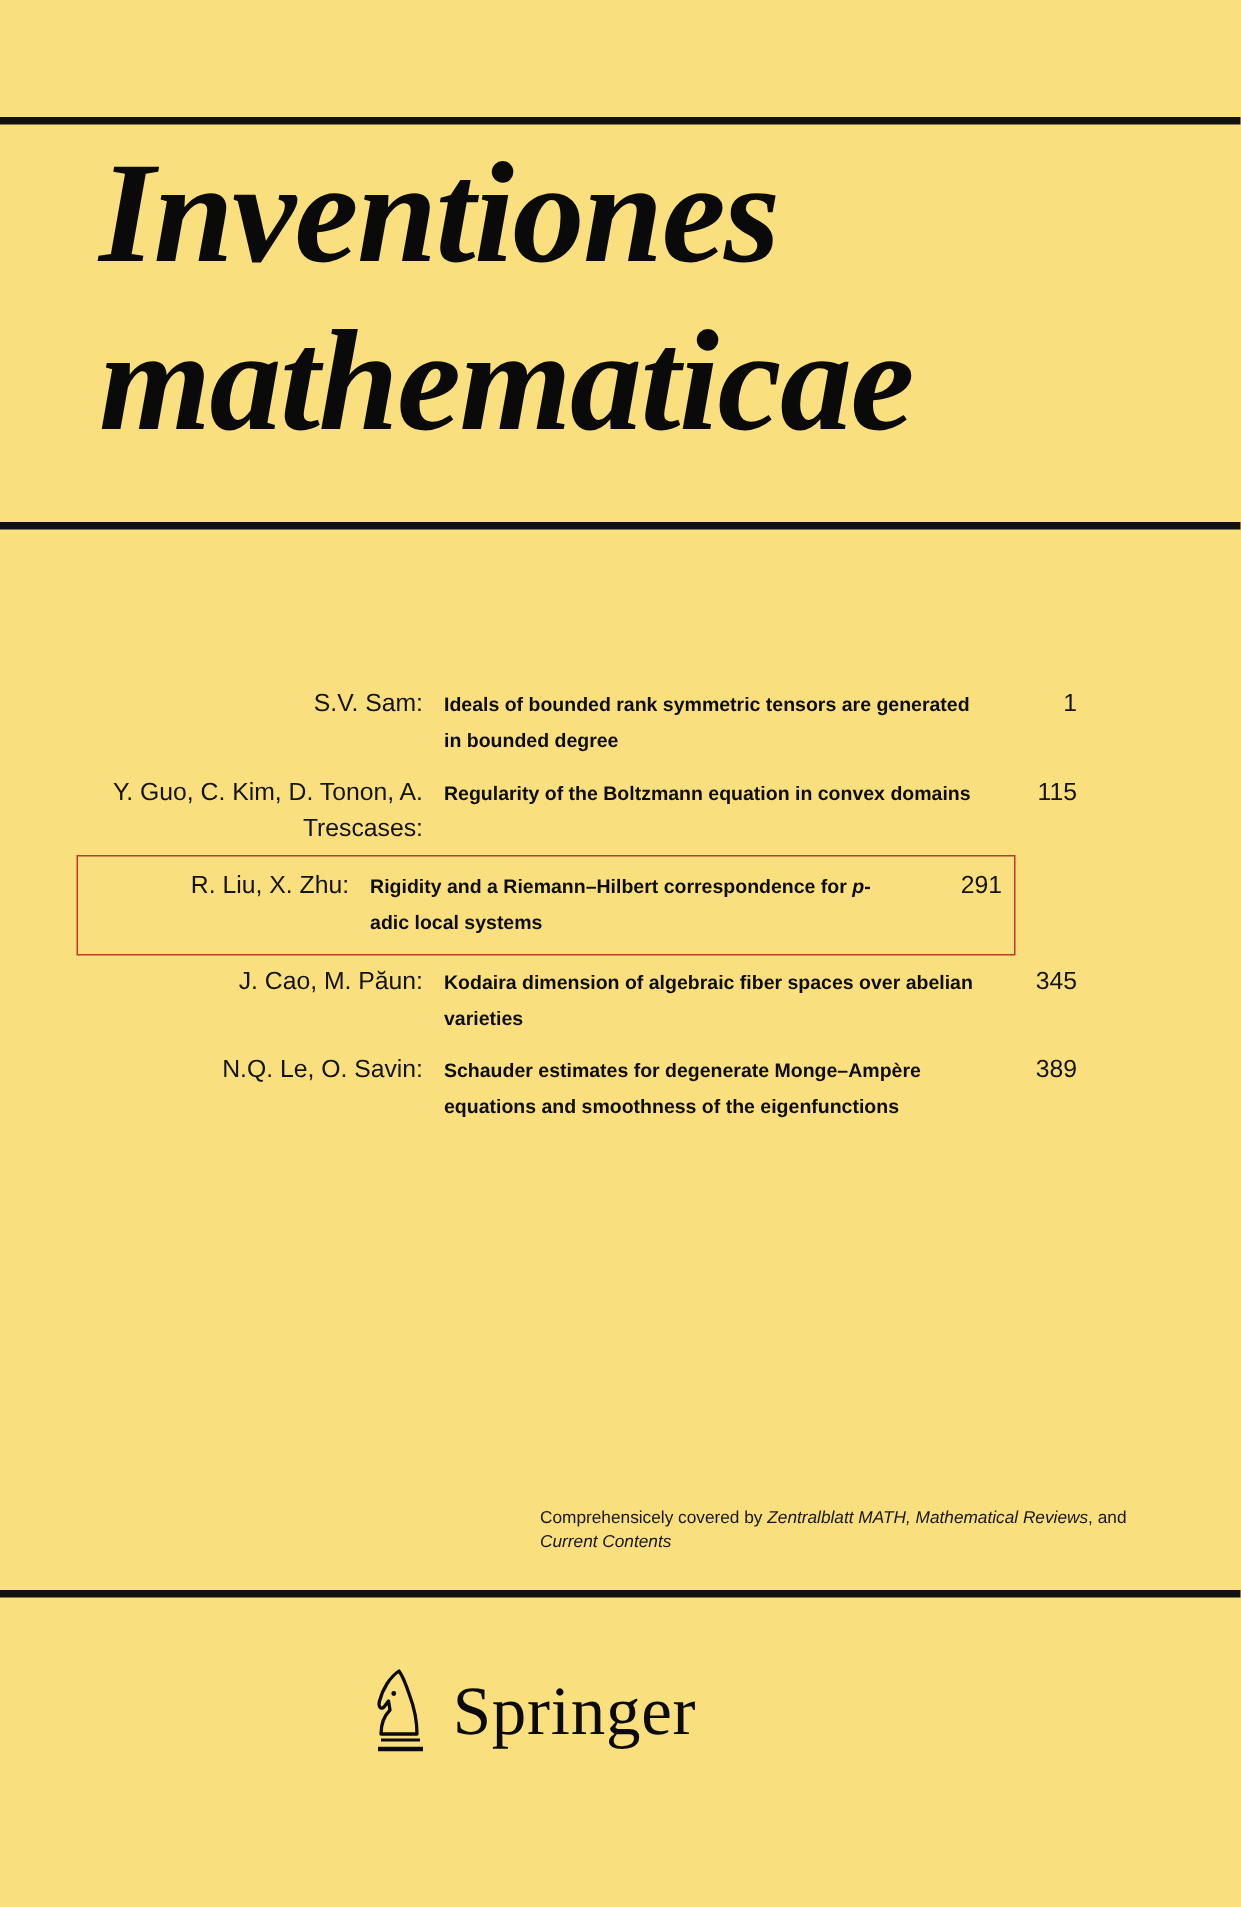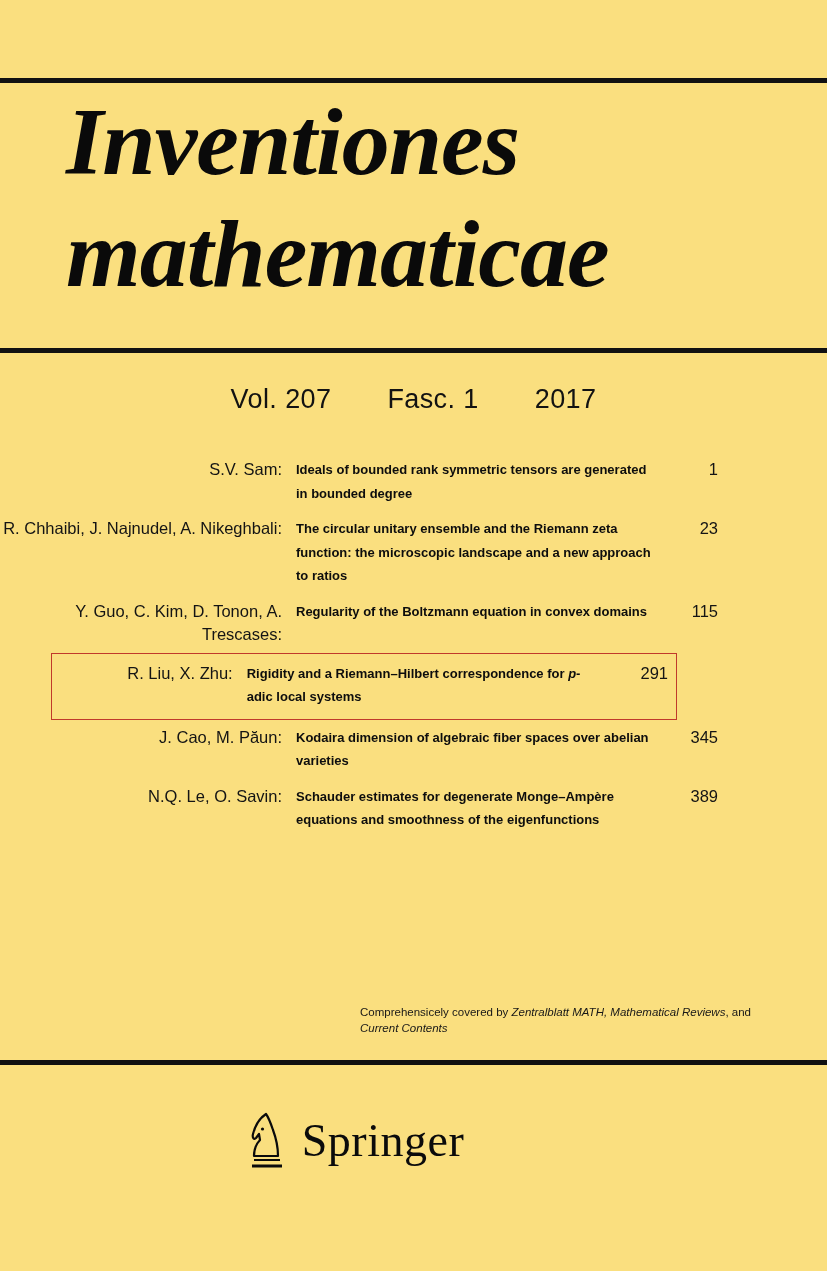--- a/index.html
+++ b/index.html
@@ -166,37 +166,29 @@
 
   <div class="rule rule-top"></div>
 
   <div class="masthead">
     <div class="masthead-line">Inventiones</div>
     <div class="masthead-line">mathematicae</div>
   </div>
 
   <div class="rule rule-mid"></div>
 
-  <div class="issue-line">
-    <span class="issue-vol">Vol. 207</span><span class="issue-fasc">Fasc. 1</span><span class="issue-year">2017</span>
-  </div>
 
   <div class="toc">
 
     <div class="toc-row">
       <div class="toc-authors">S.V. Sam:</div>
       <div class="toc-title">Ideals of bounded rank symmetric tensors are generated in bounded degree</div>
       <div class="toc-page">1</div>
     </div>
 
-    <div class="toc-row">
-      <div class="toc-authors">R. Chhaibi, J. Najnudel, A. Nikeghbali:</div>
-      <div class="toc-title">The circular unitary ensemble and the Riemann zeta function: the microscopic landscape and a new approach to ratios</div>
-      <div class="toc-page">23</div>
-    </div>
 
     <div class="toc-row">
       <div class="toc-authors">Y. Guo, C. Kim, D. Tonon, A. Trescases:</div>
       <div class="toc-title">Regularity of the Boltzmann equation in convex domains</div>
       <div class="toc-page">115</div>
     </div>
 
     <div class="toc-row highlight">
       <div class="toc-authors">R. Liu, X. Zhu:</div>
       <div class="toc-title">Rigidity and a Riemann–Hilbert correspondence for <em>p</em>-adic local systems</div>

